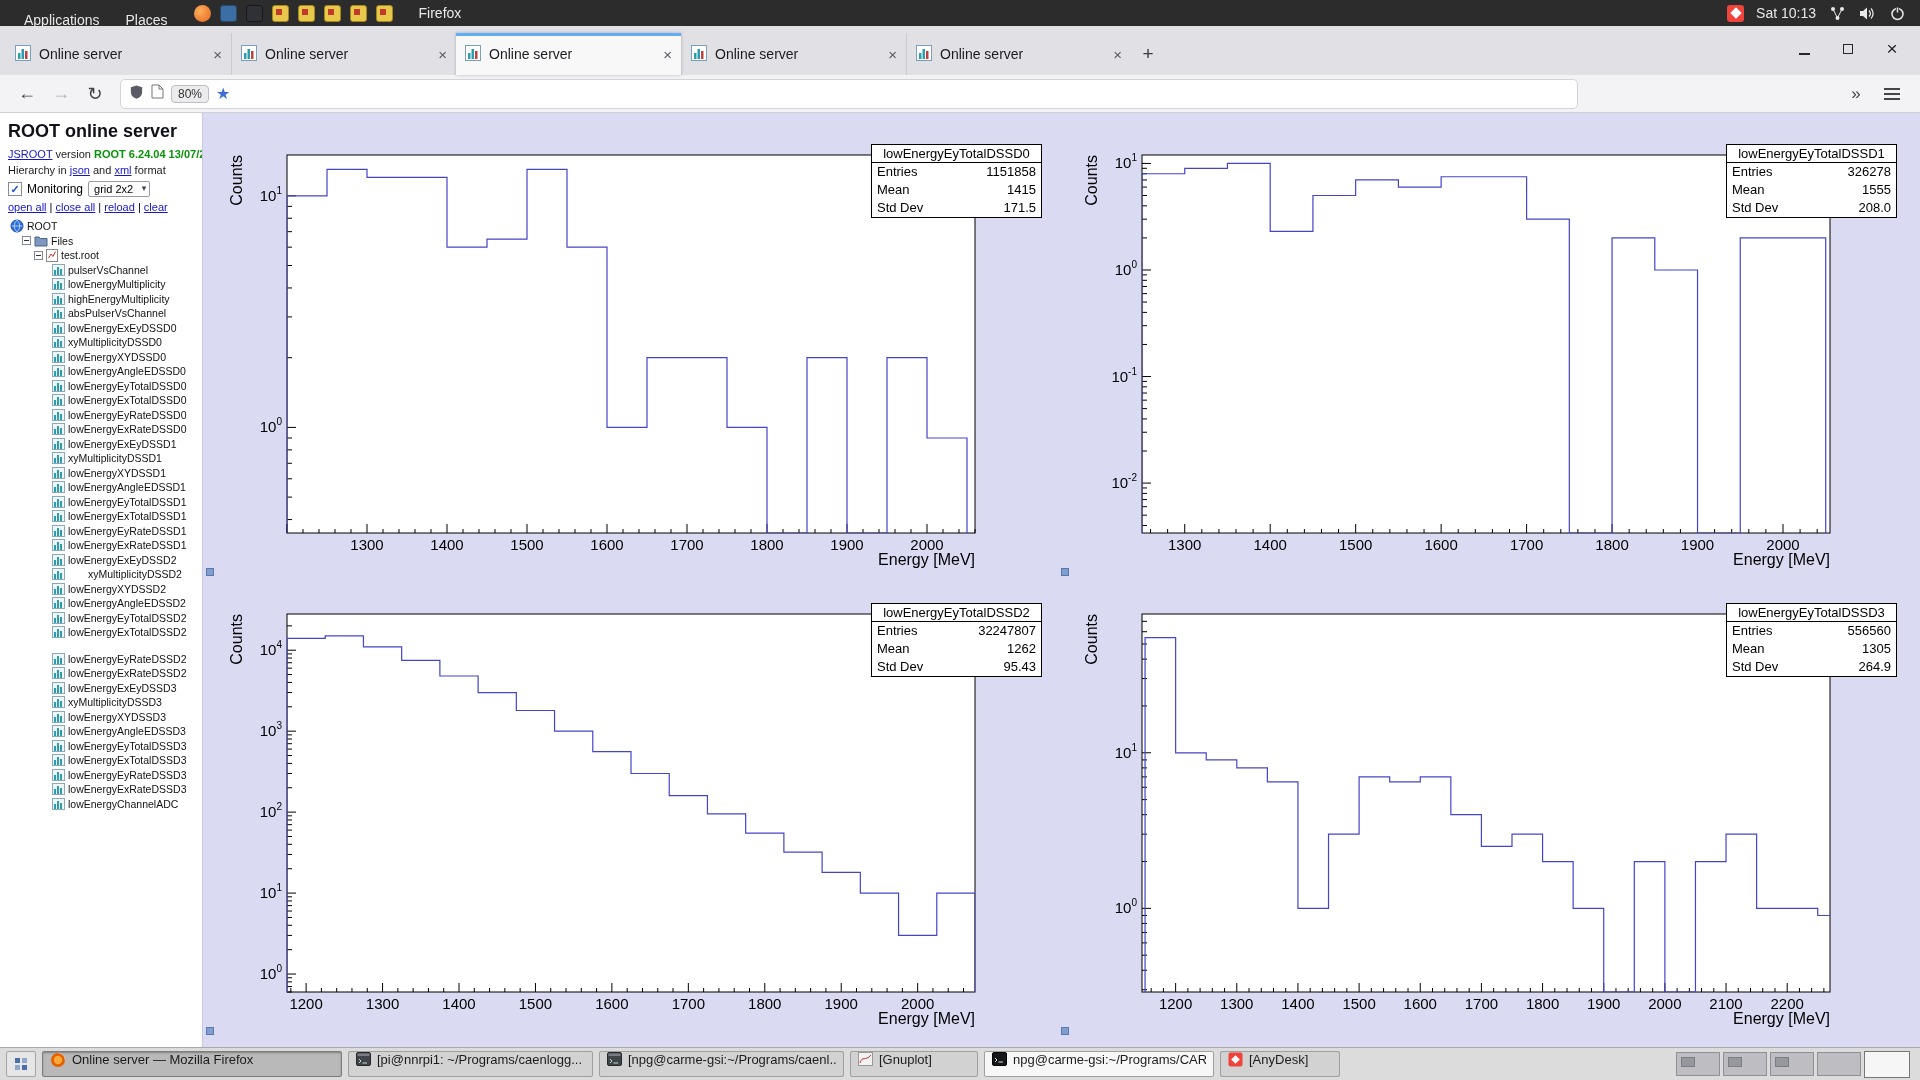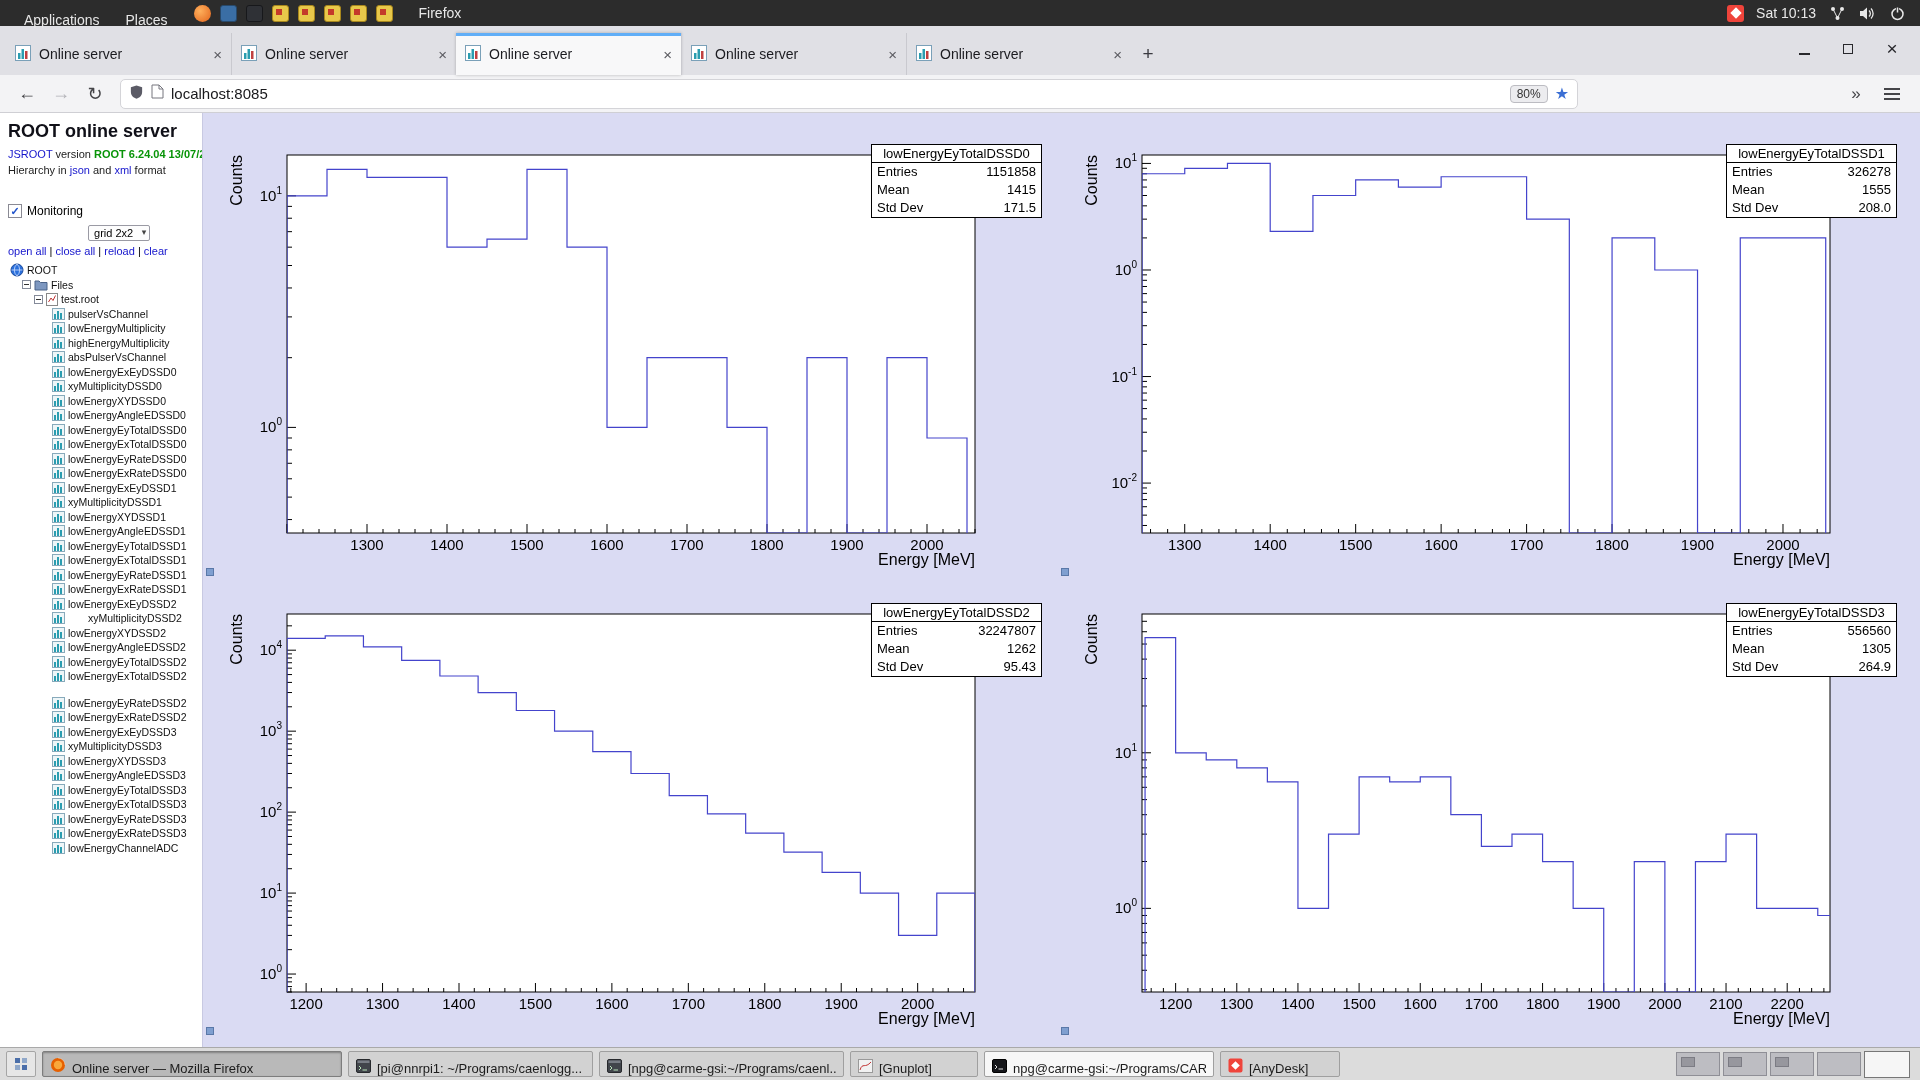--- a/index.html
+++ b/index.html
@@ -61,27 +61,27 @@
   .burger { width:16px; height:2px; background:#454549; position:relative; margin:0 10px; }
   .burger::before, .burger::after { content:""; position:absolute; left:0; width:16px; height:2px; background:#454549; }
   .burger::before { top:-5px; } .burger::after { top:5px; }
 
   
   .content { position:absolute; left:0; top:113px; width:1920px; height:934px; }
   .sidebar { position:absolute; left:0; top:0; width:203px; height:934px; background:#ffffff;
              border-right:1px solid #c8c9e2; padding:8px 0 0 8px; overflow:hidden; }
   .sb-title { font-size:18px; font-weight:bold; color:#101018; margin-bottom:6px; }
   .sb-line { font-size:11px; color:#222; margin-bottom:4px; white-space:nowrap; overflow:hidden; }
-  .sb-line a, .sb-links a { color:#1515cc; cursor:pointer;margin-top:12px; }
+  .sb-line a, .sb-links a { color:#1515cc; text-decoration:underline; cursor:pointer;margin-top:12px; }
   .ver-green { color:#089408; font-weight:bold; }
   .mon-row { display:flex; align-items:center; gap:5px; font-size:12px; margin:5px 0 4px 0; }
   .cbx { width:14px; height:14px; border:1px solid #8a8a94; background:#fff; display:inline-flex;
          align-items:center; justify-content:center; font-size:11px; color:#2255cc; font-weight:bold; }
   .fake-select { font-size:11px; border:1px solid #9a9aa4; background:#fdfdfd; padding:1px 16px 1px 5px;
-                 position:relative; border-radius:2px;margin-top:44px; }
+                 position:relative; border-radius:2px; }
   .fake-select .arr { position:absolute; right:3px; top:1px; font-size:9px; color:#444; }
   .sb-links { font-size:11px; margin-bottom:6px; }
   #tree { margin-top:2px; }
   .trow { display:flex; align-items:center; gap:3px; height:14.5px; font-size:10.5px; color:#111;
           white-space:nowrap; }
   .ticon { display:inline-flex; align-items:center; }
   .tlabel { cursor:pointer; }
 
   .plotarea { position:absolute; left:203px; top:0; width:1717px; height:934px; background:#dadbf3; }
   .pad { position:absolute; width:855px; height:459px; }
@@ -95,21 +95,21 @@
                       overflow:hidden; white-space:nowrap; }
   .srow { display:flex; justify-content:space-between; padding:0 5px; height:18px; line-height:18px; }
   .handle { position:absolute; width:8px; height:8px; background:#7f9fd0; border:1px solid #5a78a8; }
 
   
   .taskbar { position:absolute; left:0; top:1047px; width:1920px; height:33px; background:#dcdcdc;
              border-top:1px solid #a9a9a9; display:flex; align-items:center; gap:6px; padding:0 6px; }
   .tb-mini { width:30px; height:26px; border:1px solid #a5a5a5; background:#e6e6e6; display:flex;
              align-items:center; justify-content:center; border-radius:2px; }
   .taskbtn { height:26px; border:1px solid #9f9f9f; background:#d2d2d2; border-radius:2px;
-             display:flex; align-items:flex-end; gap:6px; padding:0 7px; font-size:13px; color:#1c1c1c;
+             display:flex; align-items:flex-start; gap:6px; padding:0 7px; font-size:13px; color:#1c1c1c;
              overflow:hidden; white-space:nowrap; }
   .taskbtn.active { background:#b9b9b9; border-color:#7d7d7d; box-shadow:inset 0 1px 2px rgba(0,0,0,.3); }
   .taskbtn.highlight { background:#f7f7f7; }
   .taskbtn .lbl { overflow:hidden; text-overflow:clip; }
   .pager { margin-left:auto; display:flex; align-items:center; gap:3px; padding-right:4px; }
   .ws { width:44px; height:24px; background:#bdbdc2; border:1px solid #8f8f96; position:relative; }
   .ws .w1 { position:absolute; left:4px; top:4px; width:14px; height:10px; background:#97979e; border:1px solid #7c7c84; }
   .ws.active { background:#f6f6f6; border:1px solid #777; height:27px; width:46px; }
 </style>
 </head>
@@ -228,21 +228,20 @@
     <span class="navbtn dim">→</span>
     <span class="navbtn">↻</span>
     <div class="urlbar">
       <span><svg width="15" height="16" viewBox="0 0 16 16">
             <path d="M8 1l6 2v5c0 4-3 6.2-6 7.2C5 14.2 2 12 2 8V3z" fill="#5b5b66"></path>
           </svg></span>
       <span><svg width="13" height="15" viewBox="0 0 13 15">
             <path d="M1 1h7l4 4v9H1z" fill="#fff" stroke="#76767e"></path>
             <path d="M8 1v4h4" fill="none" stroke="#76767e"></path>
           </svg></span>
-      <span class="url-text">localhost:8085</span>
       <span class="zoom-pill">80%</span>
       <span class="star">★</span>
     </div>
     <div class="nav-right">
       <span class="chev">»</span>
       <span class="burger"></span>
     </div>
   </div>
 
   <div class="content">

